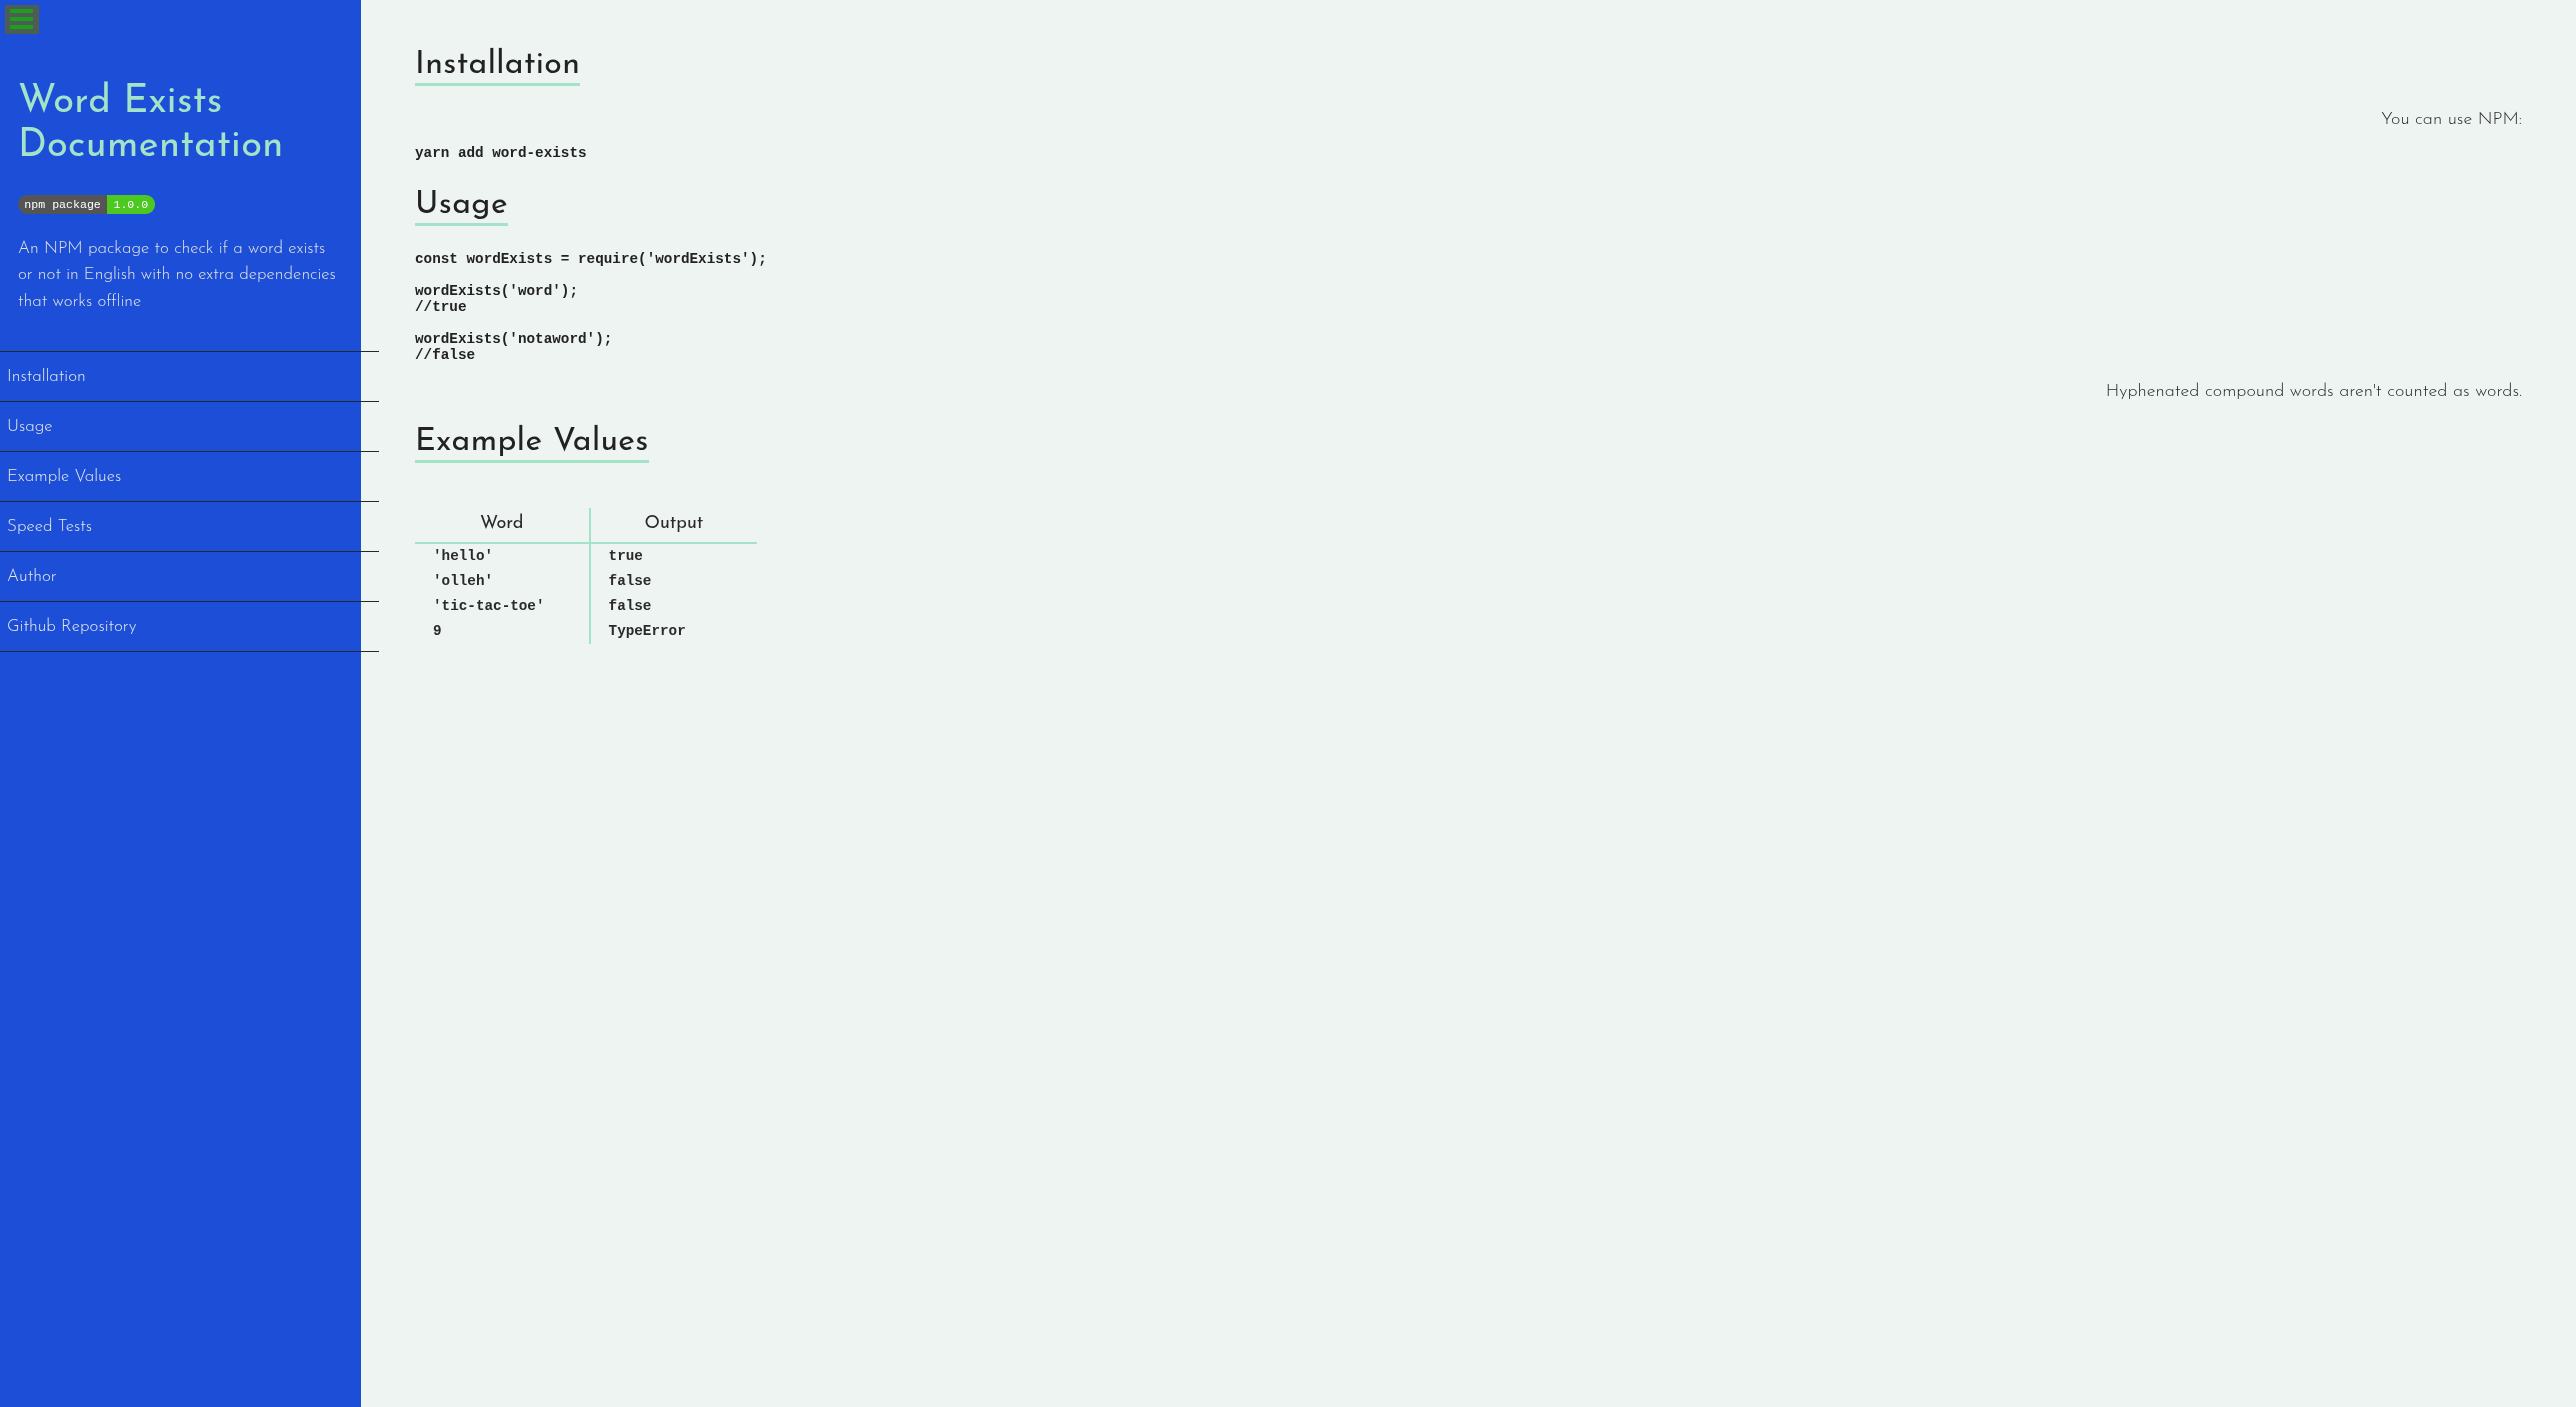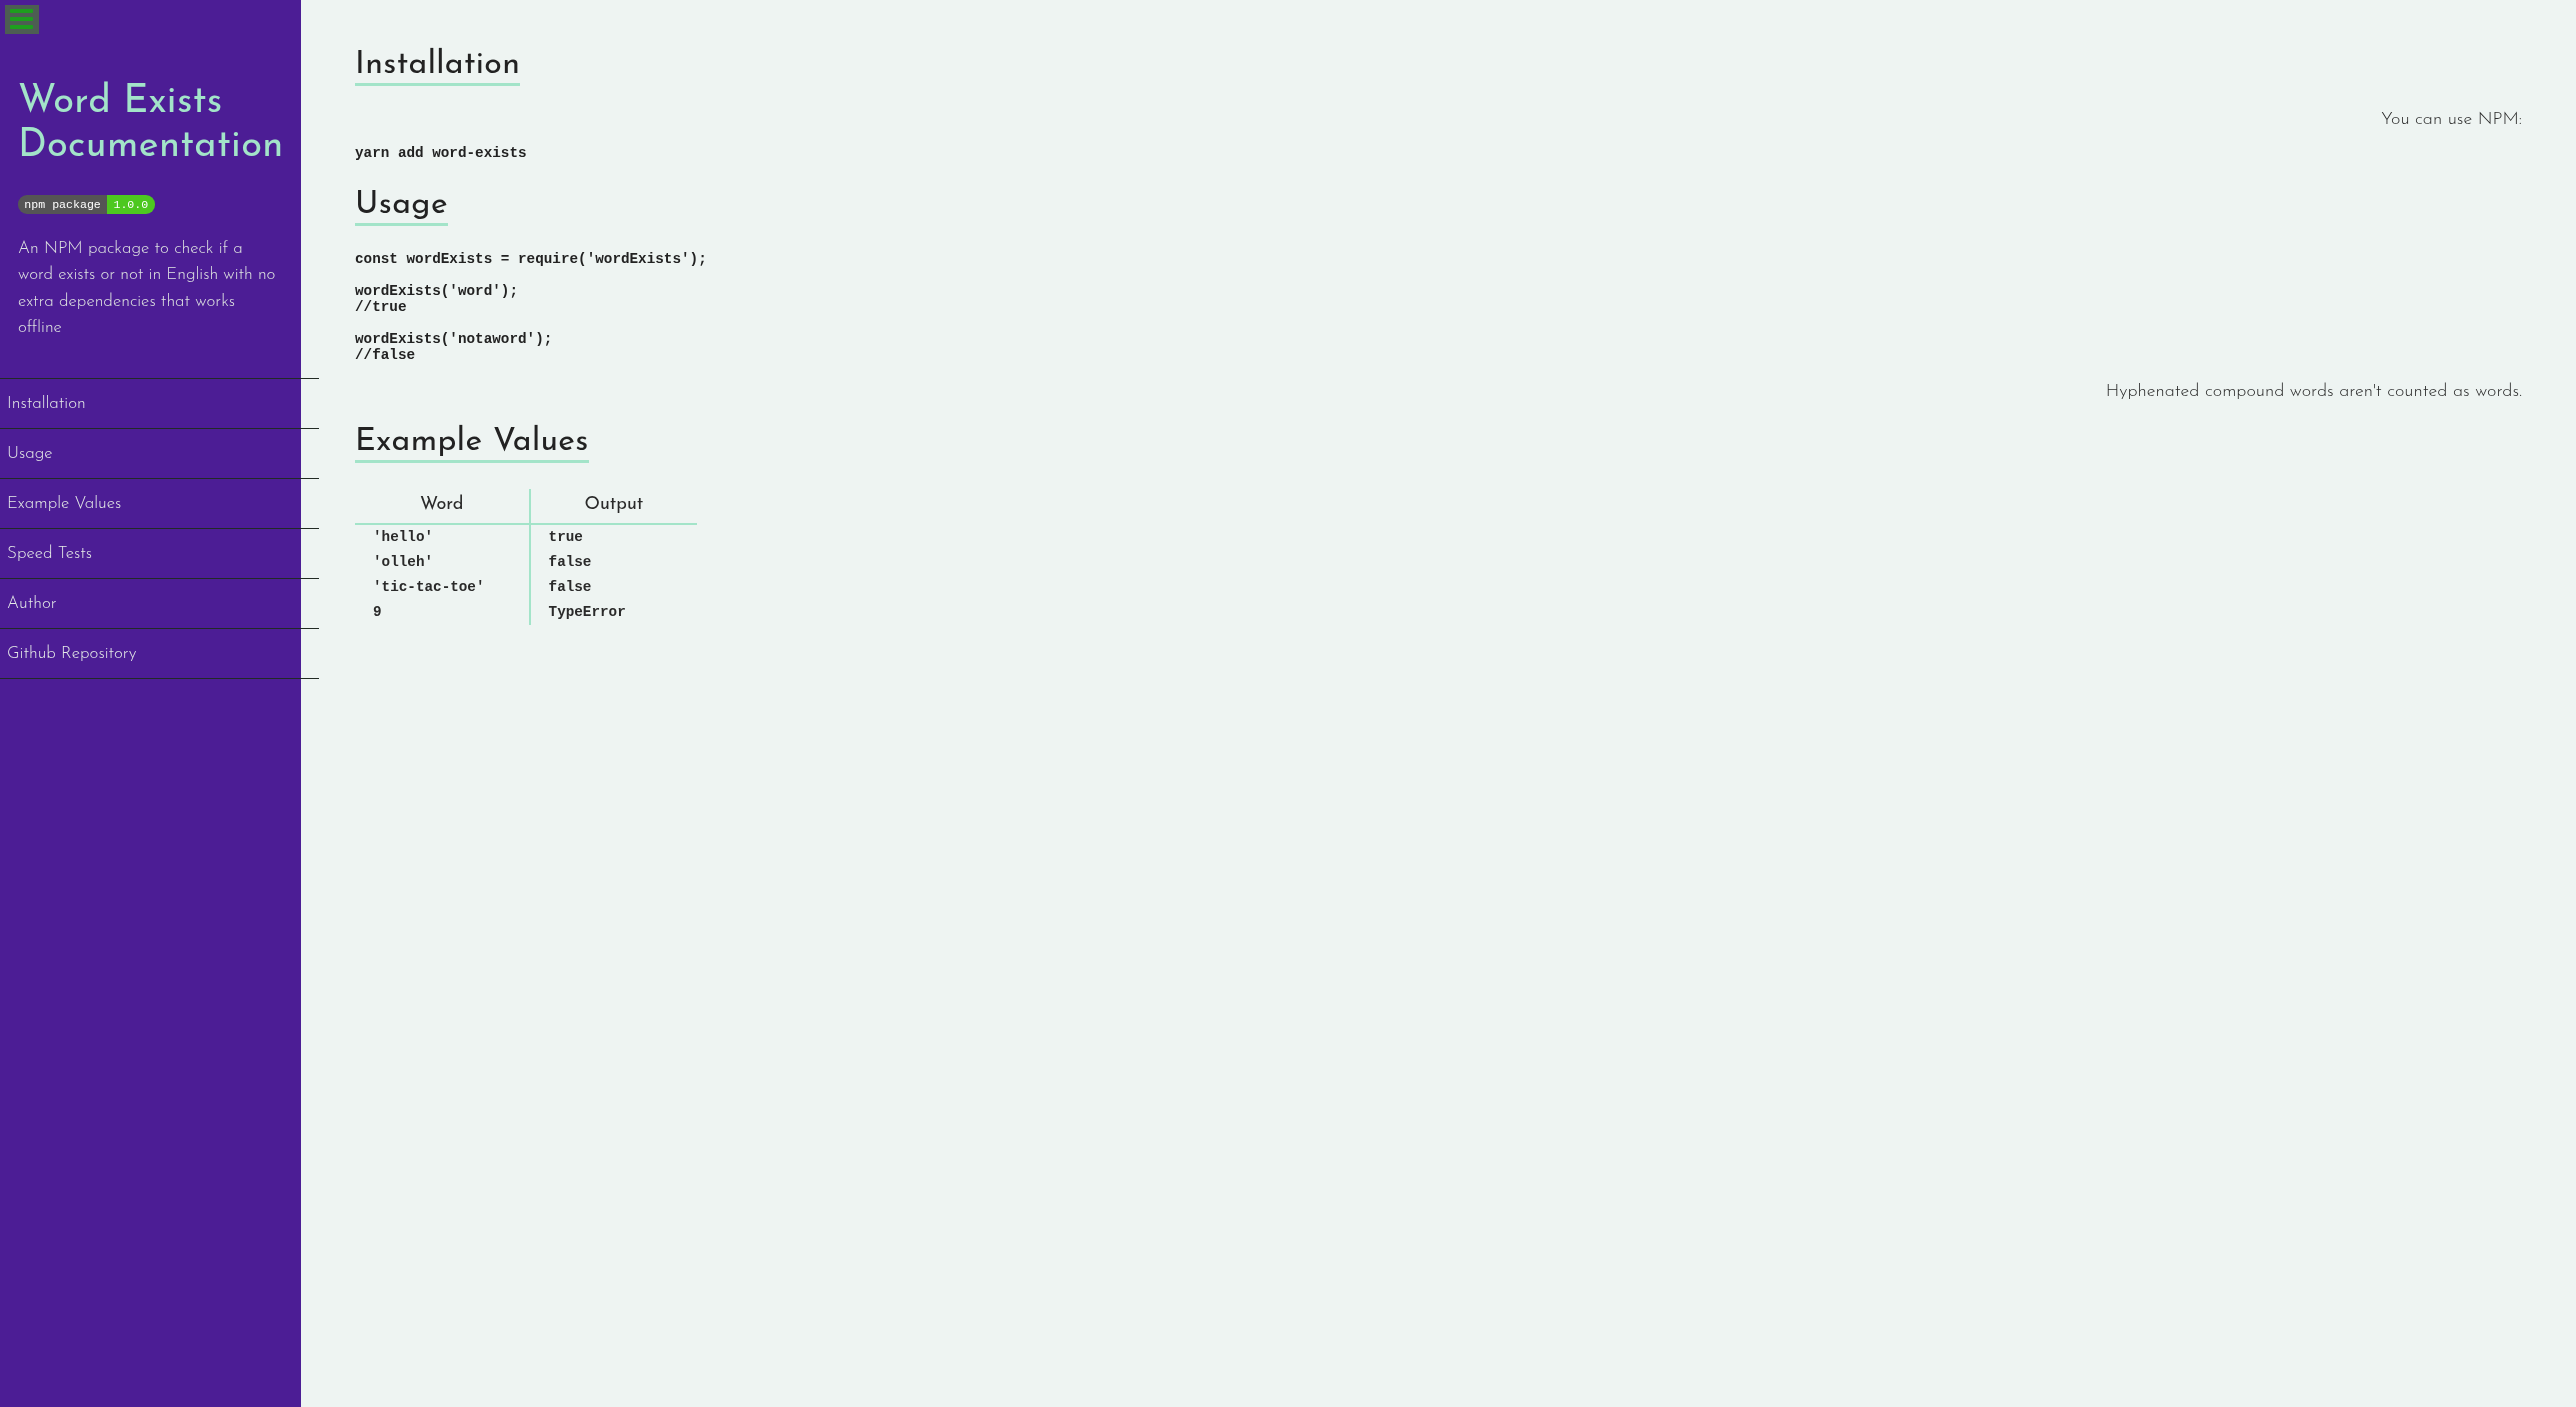--- a/index.html
+++ b/index.html
@@ -7,22 +7,22 @@
       padding: 0;
       box-sizing: border-box;
     }
     body {
       font-family: 'Josefin Sans', 'Segoe UI', sans-serif;
       display: flex;
       min-height: 100vh;
       background: #eef4f2;
     }
     .sidebar {
-      width: 301px;
-      background: #4c1d95;
+      width: 361px;
+      background: #1d4ed8;
       color: #e0e5e2;
       flex-shrink: 0;
       position: relative;
     }
     .hamburger {
       position: absolute;
       top: 4.5px;
       left: 4.5px;
       width: 34px;
       height: 29px;
@@ -118,21 +118,21 @@
     .main pre {
       font-family: 'Courier New', Courier, monospace;
       font-size: 14.3px;
       font-weight: bold;
       margin-bottom: 19.7px;
       white-space: pre-wrap;
       color: #222;
     }
     .example-table {
       border-collapse: collapse;
-      margin-top: 1px;
+      margin-top: 20px;
     }
     .example-table th {
       font-size: 18px;
       font-weight: 400;
       padding: 7.2px 54px 9px 54px;
       text-align: center;
     }
     .example-table th:first-child {
       border-right: 2.7px solid #a3e4c9;
     }

